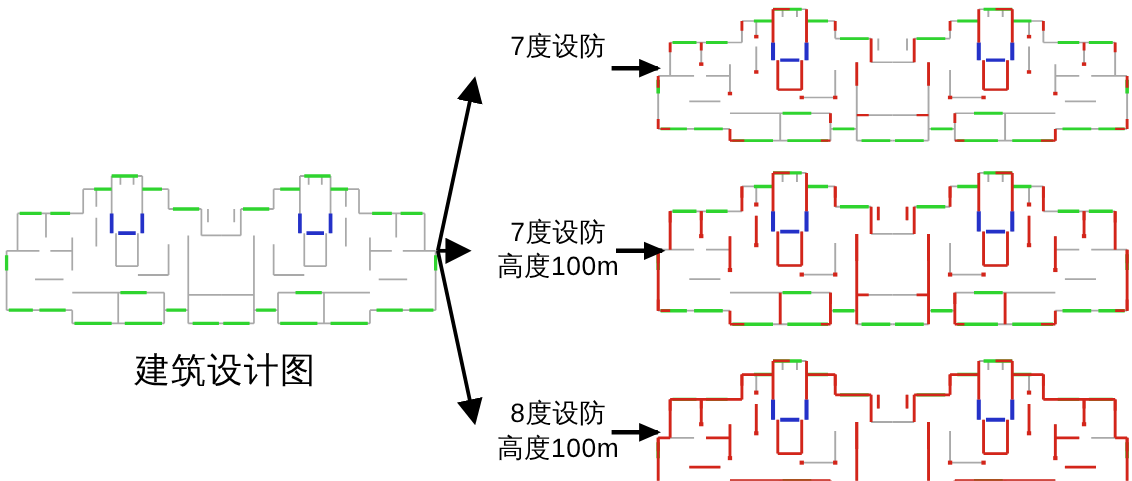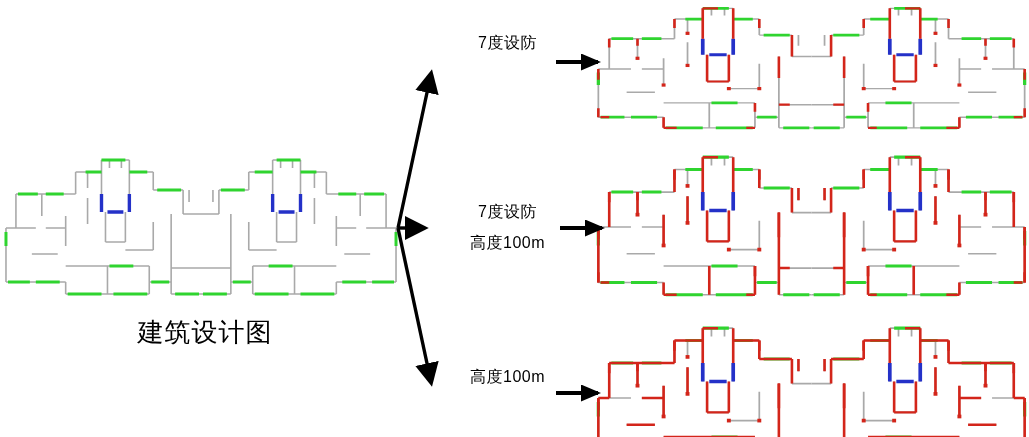--- a/index.html
+++ b/index.html
@@ -1,21 +1,21 @@
 <!DOCTYPE html>
 <html style="--wall: #a9a9a9; --green: #2fd42f; --blue: #2431c8; --red: #d3251a;"><head>
 <meta charset="utf-8">
 <style>
   html,body{margin:0;padding:0;background:#fff;}
   body{width:1029px;height:437px;overflow:hidden;font-family:"Liberation Sans","DejaVu Sans",sans-serif;}
   .canvas{position:relative;width:1029px;height:437px;background:#fff;}
   .plan{position:absolute;}
   .plan svg{width:100%;height:100%;display:block;}
-  .branch-label{position:absolute;text-align:center;color:#000;font-size:16px;line-height:31px;letter-spacing:0.5px;}
-  .caption{position:absolute;text-align:center;color:#000;font-size:26px;letter-spacing:1px;}
+  .branch-label{position:absolute;text-align:center;color:#000;font-size:24px;line-height:31px;letter-spacing:0.5px;}
+  .caption{position:absolute;text-align:center;color:#000;font-size:32px;letter-spacing:1px;}
   .arrow-layer{position:absolute;left:0;top:0;width:1029px;height:437px;pointer-events:none;}
   .wall-stroke{stroke:var(--wall,#a9a9a9);}
   .green-stroke{stroke:var(--green,#2fd42f);}
   .blue-stroke{stroke:var(--blue,#2431c8);}
   .red-stroke{stroke:var(--red,#d42a1e);}
 </style>
 </head>
 <body>
 
 <div class="canvas">
@@ -38,20 +38,21 @@
   <div class="caption" style="left:100px;top:315px;width:210px;">建筑设计图</div>
 
   <div class="branch-label" style="left:435px;top:27px;width:145px;">
     <div>7度设防</div>
   </div>
   <div class="branch-label" style="left:430px;top:196px;width:155px;">
     <div>7度设防</div>
     <div>高度100m</div>
   </div>
   <div class="branch-label" style="left:430px;top:361px;width:155px;">
+    <div>8度设防</div>
     <div>高度100m</div>
   </div>
 
   <div class="plan" style="left:594px;top:3px;width:435px;height:132px;">
       <svg viewBox="0 0 400 148" preserveAspectRatio="none">
         <g>
           <path d="M100 6L128 6M100 6L100 58M128 6L128 58M108 6L108 14M120 6L120 14M100 18L74 18M74 18L74 40M74 40L14 40M14 40L14 74M14 74L4 74M4 74L4 128M4 128L64 128M64 128L64 140M64 140L148 140M148 140L148 112M64 112L148 112M106 112L106 140M148 128L170 128M128 18L152 18M152 18L152 36M152 36L182 36M182 36L182 60M182 60L200 60M188 36L188 48M170 60L170 140M170 114L200 114M170 140L200 140M104 58L104 88M124 58L124 88M104 88L124 88M40 40L40 62M14 74L34 74M44 74L64 74M64 62L64 92M86 18L86 34M86 44L86 70M30 100L56 100M124 96L152 96M152 68L152 96" class="wall-stroke" fill="none" stroke-width="1.6"></path>
           <path d="M84 18L100 18M128 18L146 18M16 40L36 40M44 40L62 40M156 36L180 36M6 128L28 128M34 128L58 128M66 140L100 140M112 140L146 140M100 6L124 6M4 78L4 92M150 128L168 128M174 140L198 140M108 112L132 112" class="green-stroke" fill="none" stroke-width="3"></path>
           <path d="M100 40L100 58M128 40L128 58M106 58L122 58" class="blue-stroke" fill="none" stroke-width="3.4"></path>
           <path d="M100 6L100 40M128 6L128 40M100 6L114 6M104 58L104 88M124 58L124 88M104 88L124 88M182 36L182 60M170 60L170 84M74 18L74 28M14 40L14 50M4 74L4 86M4 118L4 128M64 128L64 140M148 112L148 122M152 18L152 28M40 40L40 48M64 140L76 140M140 140L148 140M6 128L14 128M170 114L180 114" class="red-stroke" fill="none" stroke-width="2.4"></path>

